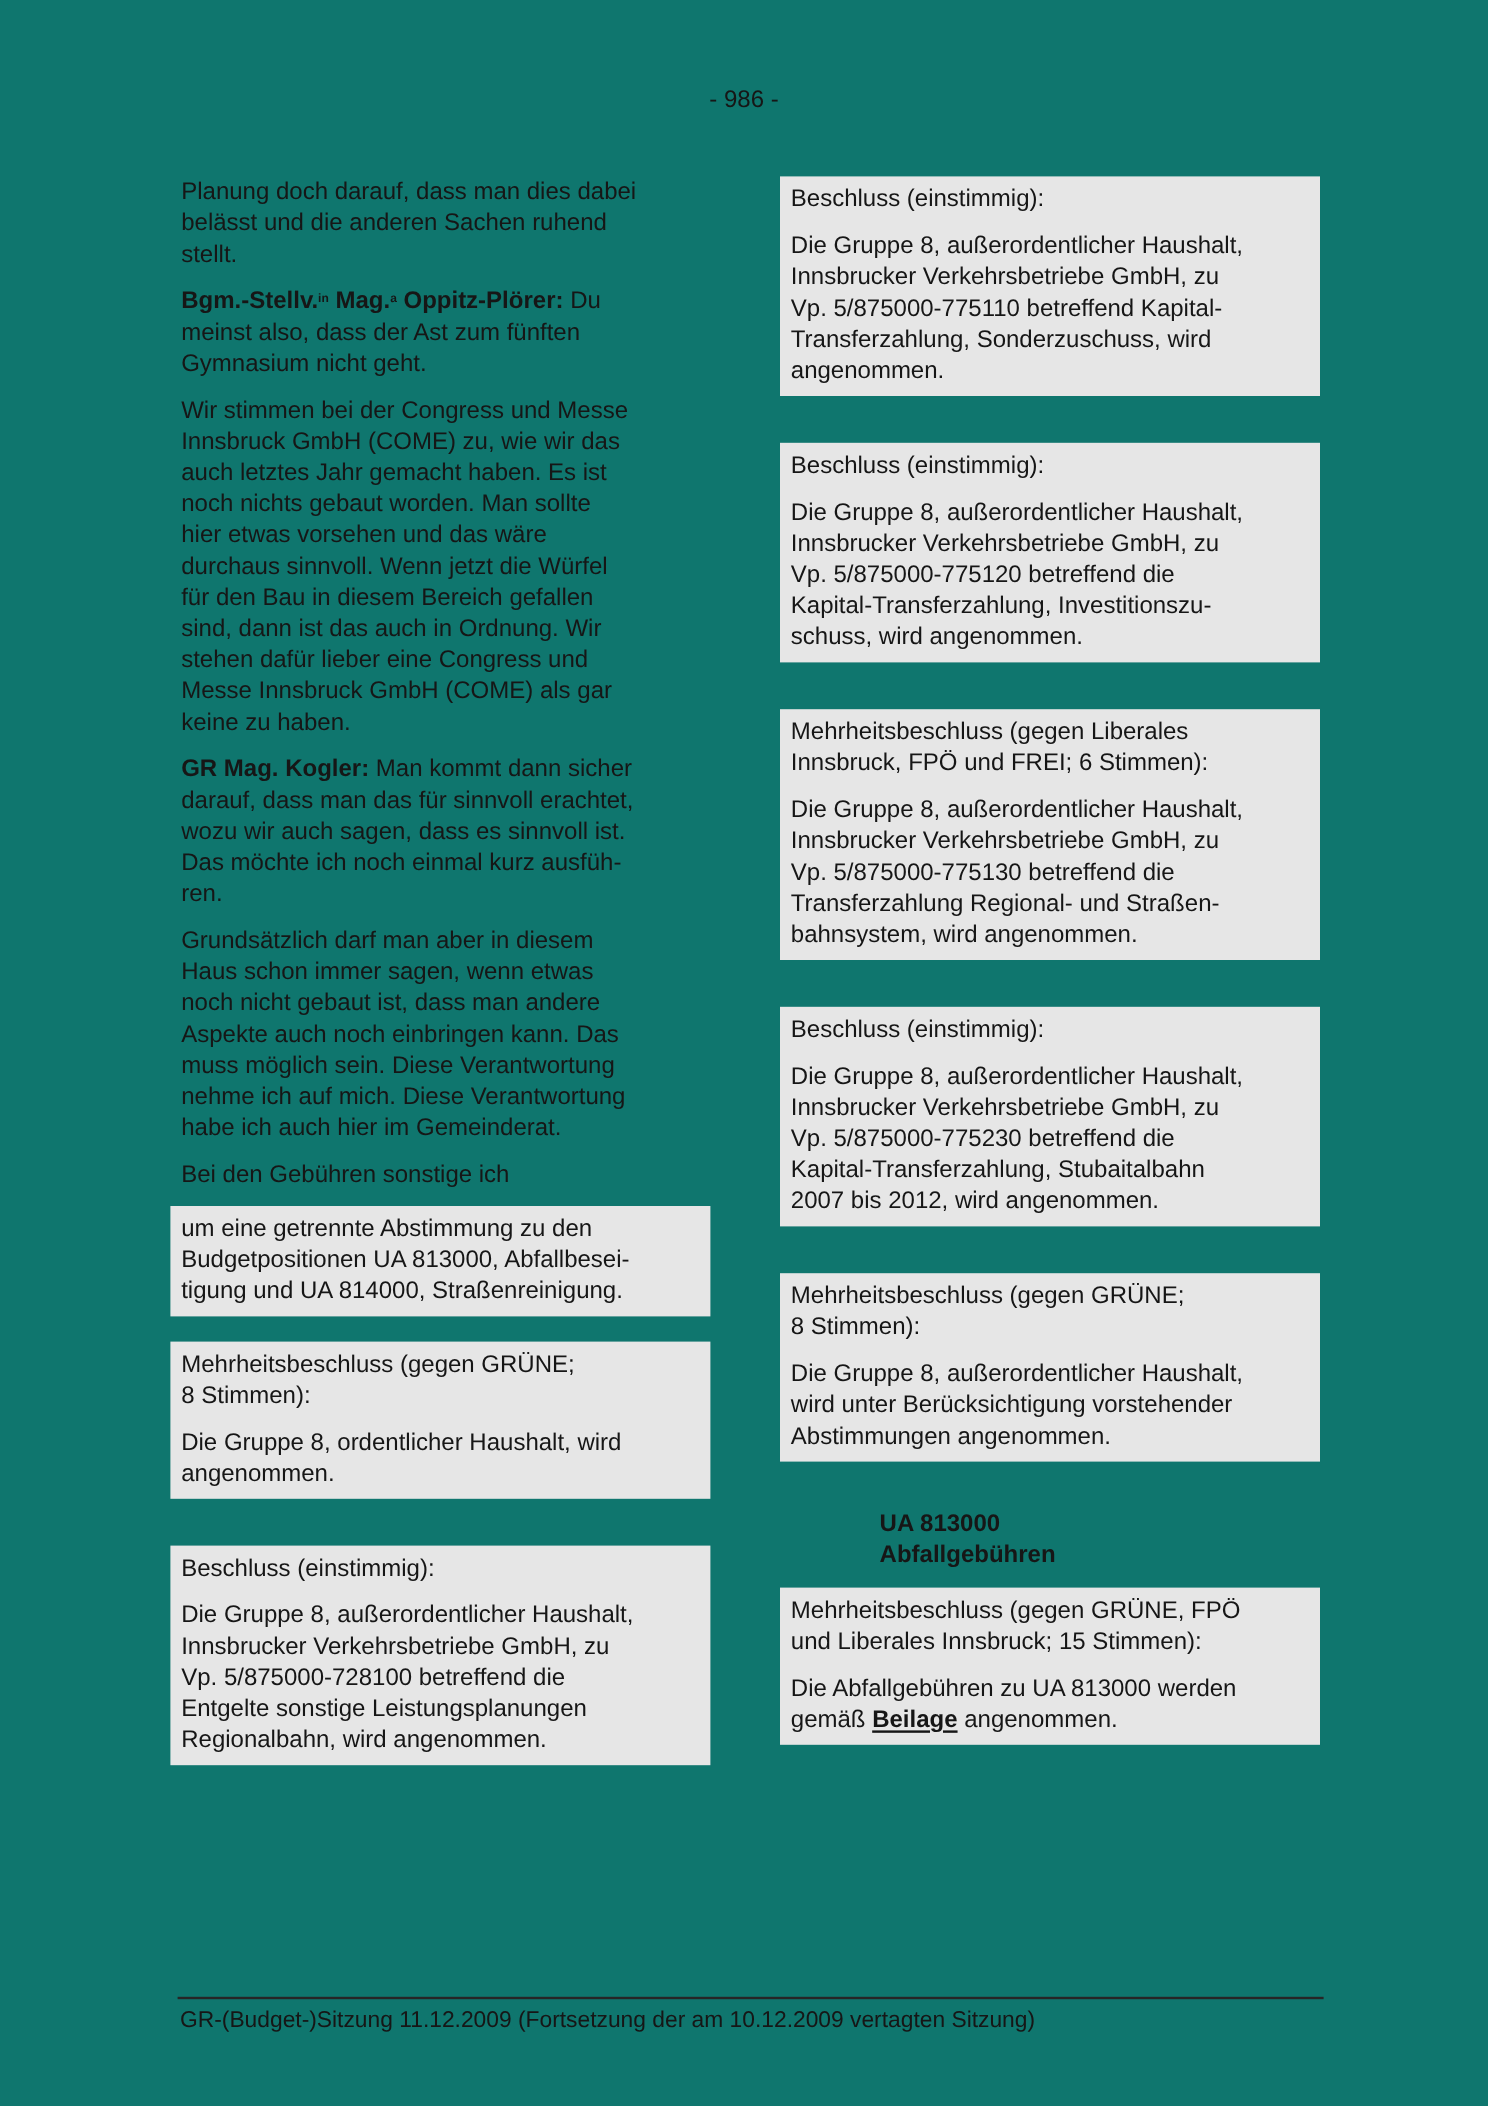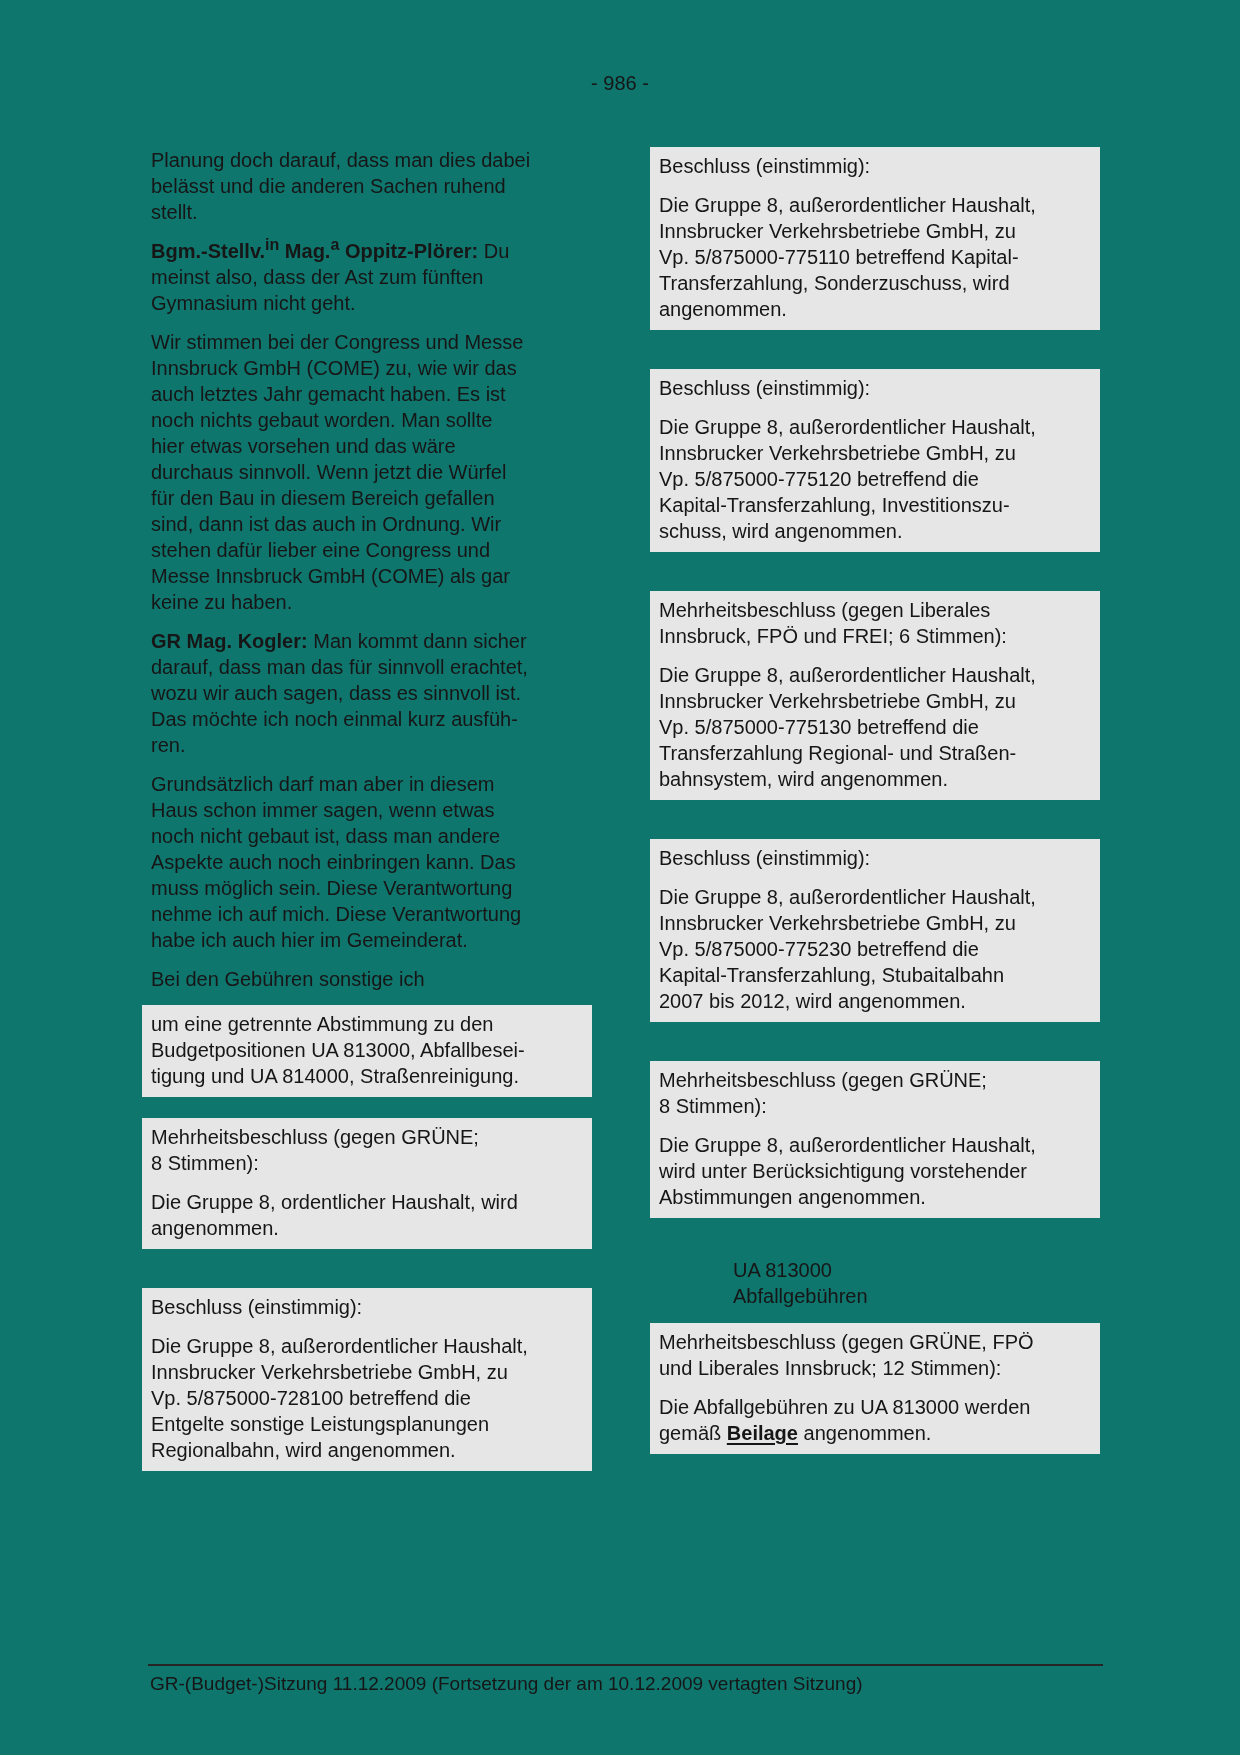--- a/index.html
+++ b/index.html
@@ -21,25 +21,25 @@
   .para { margin:0 0 13px 0; padding-left:9px; white-space:pre; }
   .block {
     background:#e6e6e6; margin:0 0 21px 0;
     padding:6px 18px 8px 9px; white-space:pre;
   }
   .block .bheader { margin:0 0 13px 0; white-space:pre; }
   .block .bbody { margin:0; white-space:pre; }
   .gap-lg { margin-bottom:39px; }
   .speaker { font-weight:bold; }
   sup.sup {
-    font-size:16px; line-height:0; vertical-align:baseline;
+    font-size:10px; line-height:0; vertical-align:baseline;
     position:relative; top:-0.52em; font-weight:bold;
   }
   .section-heading {
-    font-weight:normal; white-space:pre;
+    font-weight:bold; white-space:pre;
     margin:0 0 14px 0; padding-left:83px;
   }
   .u { text-decoration:underline; text-underline-offset:3px;font-weight:bold; }
   .footer-rule {
     position:absolute; top:1664px; left:148px; width:955px;
     border-top:2px solid #262626; height:0;
   }
   .footer-text {
     position:absolute; top:1672px; left:150px; width:1000px;
     font-size:19px; line-height:24px; white-space:pre;
@@ -118,20 +118,20 @@
 Vp. 5/875000-775230 betreffend die
 Kapital-Transferzahlung, Stubaitalbahn
 2007 bis 2012, wird angenommen.</p></div>
     <div class="block gap-lg"><p class="bheader">Mehrheitsbeschluss (gegen GRÜNE;
 8 Stimmen):</p><p class="bbody">Die Gruppe 8, außerordentlicher Haushalt,
 wird unter Berücksichtigung vorstehender
 Abstimmungen angenommen.</p></div>
     <p class="section-heading">UA 813000
 Abfallgebühren</p>
     <div class="block"><p class="bheader">Mehrheitsbeschluss (gegen GRÜNE, FPÖ
-und Liberales Innsbruck; 12 Stimmen):</p><p class="bbody"><span>Die Abfallgebühren zu UA 813000 werden
+und Liberales Innsbruck; 15 Stimmen):</p><p class="bbody"><span>Die Abfallgebühren zu UA 813000 werden
 gemäß </span><span class="u">Beilage</span><span> angenommen.</span></p></div>
   </div>
 
   <div class="footer-rule"></div>
   <div class="footer-text">GR-(Budget-)Sitzung 11.12.2009 (Fortsetzung der am 10.12.2009 vertagten Sitzung)</div>
 
 </div>
 
 </body></html>

